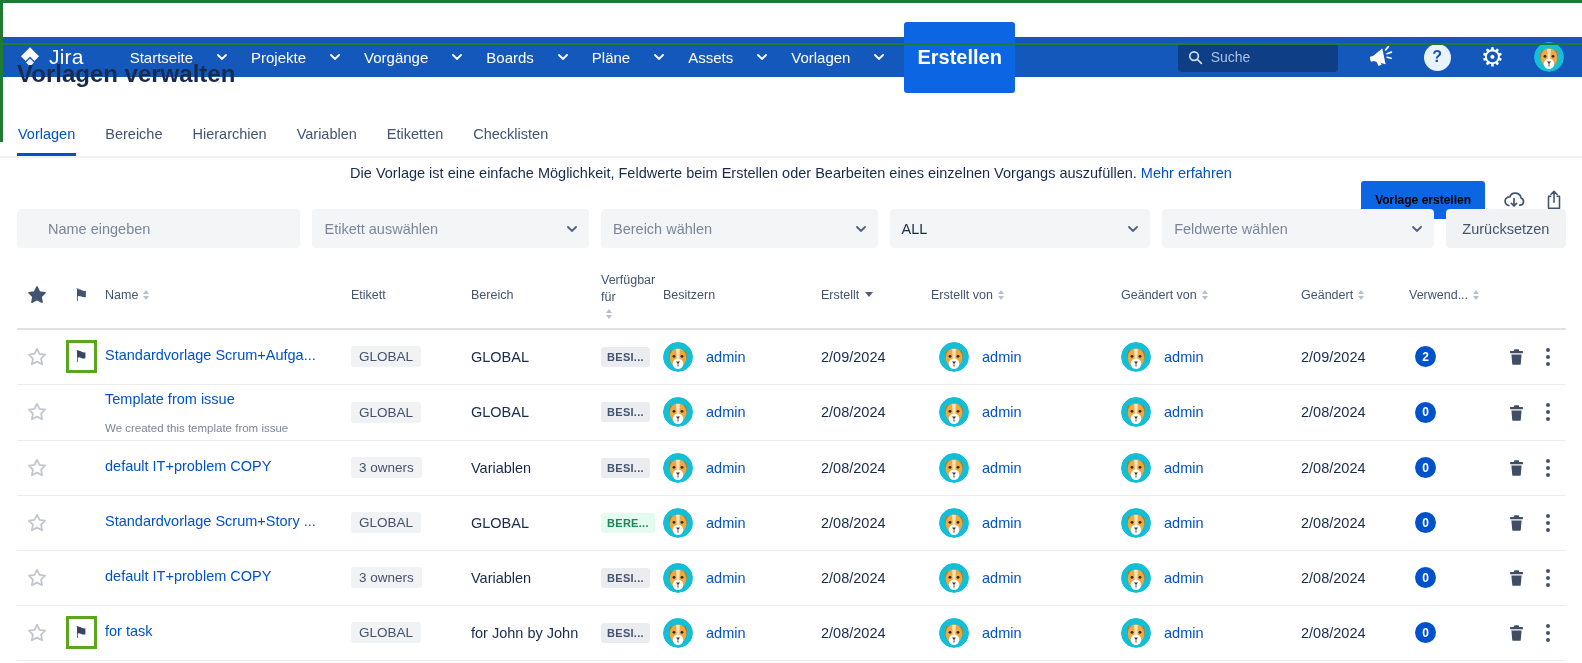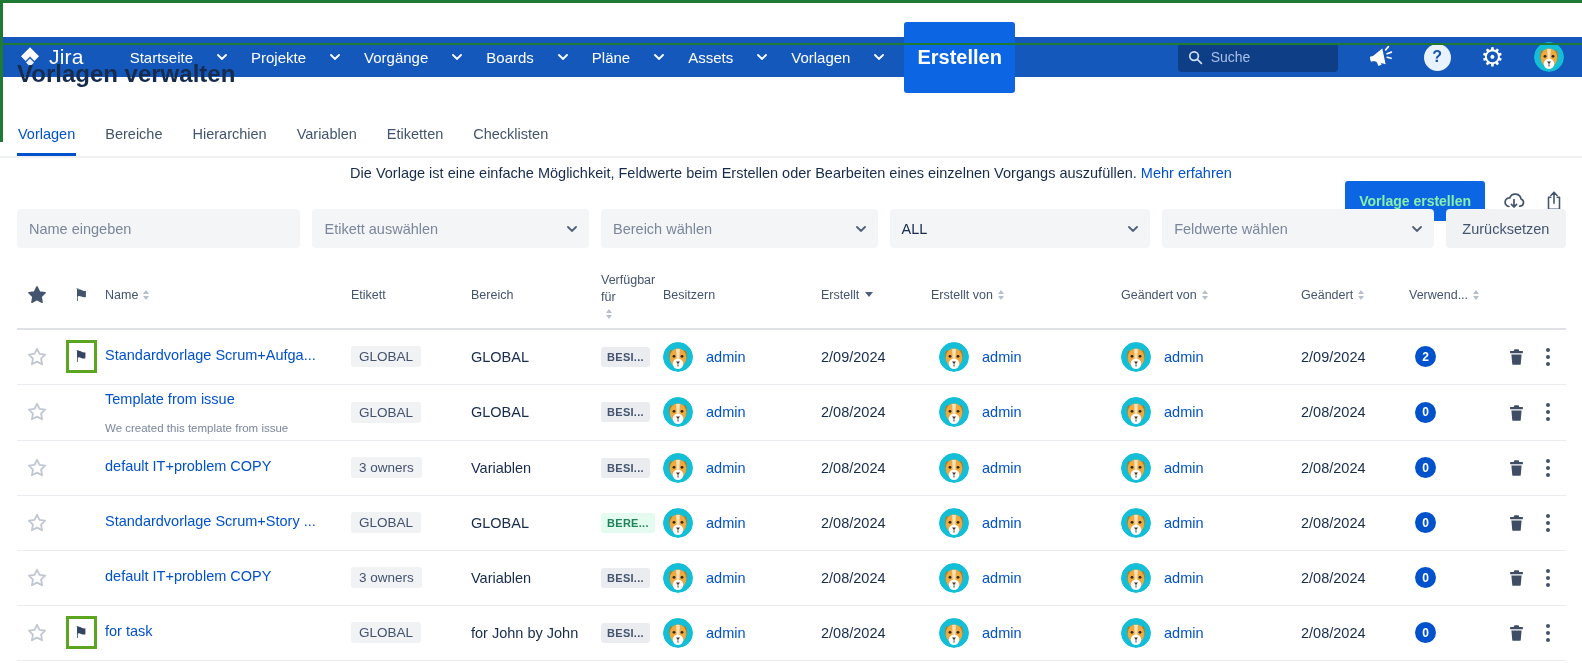--- a/index.html
+++ b/index.html
@@ -47,30 +47,30 @@
   .tabs { position:absolute; top:122px; left:0; width:1582px; border-bottom:2px solid #F0F1F3;
           display:flex; gap:28px; padding:0 17px; }
   .tab { font-size:14.5px; color:var(--subtle); padding:4px 1px 11px; cursor:pointer; border-bottom:3px solid transparent; }
   .tab.active { color:var(--link); font-weight:500; border-bottom-color:var(--link); }
 
   .intro { position:absolute; top:165px; left:0; width:1582px; padding:0 17px;
            display:flex; align-items:center;flex-direction:column; }
   .intro-text { font-size:14.5px; color:var(--text); }
   .intro-text a { color:var(--link); text-decoration:none; margin-left:4px; cursor:pointer; }
   .intro-actions { margin-left:auto; display:flex; align-items:center; gap:16px; }
-  .btn-create { background:var(--accent); color:#86efac; font-weight:bold; font-size:14px; padding:12px 14px;
+  .btn-create { background:var(--accent); color:#000000; font-weight:bold; font-size:12px; padding:12px 14px;
                 border:none; border-radius:3px; cursor:pointer; }
 
   
   .filters { position:absolute; top:209px; left:17px; right:16px; display:flex; gap:12px; }
   .ffield { height:39px; background:#F4F5F7; border-radius:4px; display:flex; align-items:center;
             padding:0 12px; color:var(--muted); font-size:14.5px; cursor:pointer; }
   .ffield .fchev { margin-left:auto; color:#505F79; }
   .ffield input { background:transparent; border:none; outline:none; font-size:14.5px; width:100%;
-                  font-family:"Liberation Sans",sans-serif; color:var(--text); }
+                  font-family:"Liberation Sans",sans-serif; color:var(--text);margin-left:19px; }
   .ffield input::placeholder { color:var(--muted); }
   .f-name{width:285px;} .f-label{width:278px;justify-content:space-between;} .f-scope{width:278px;} .f-type{width:262px; color:var(--text);}
   .f-owner{width:273px;}
   .btn-reset { width:121px; height:39px; background:#F1F2F4; border:none; border-radius:4px;
                color:var(--subtle); font-size:14.5px; cursor:pointer; font-family:"Liberation Sans",sans-serif; }
 
   
   .table { position:absolute; top:262px; left:17px; right:16px; }
   .thead { display:grid; grid-template-columns:var(--cols); align-items:center;
            padding:10px 0 9px; border-bottom:2px solid var(--headline);

